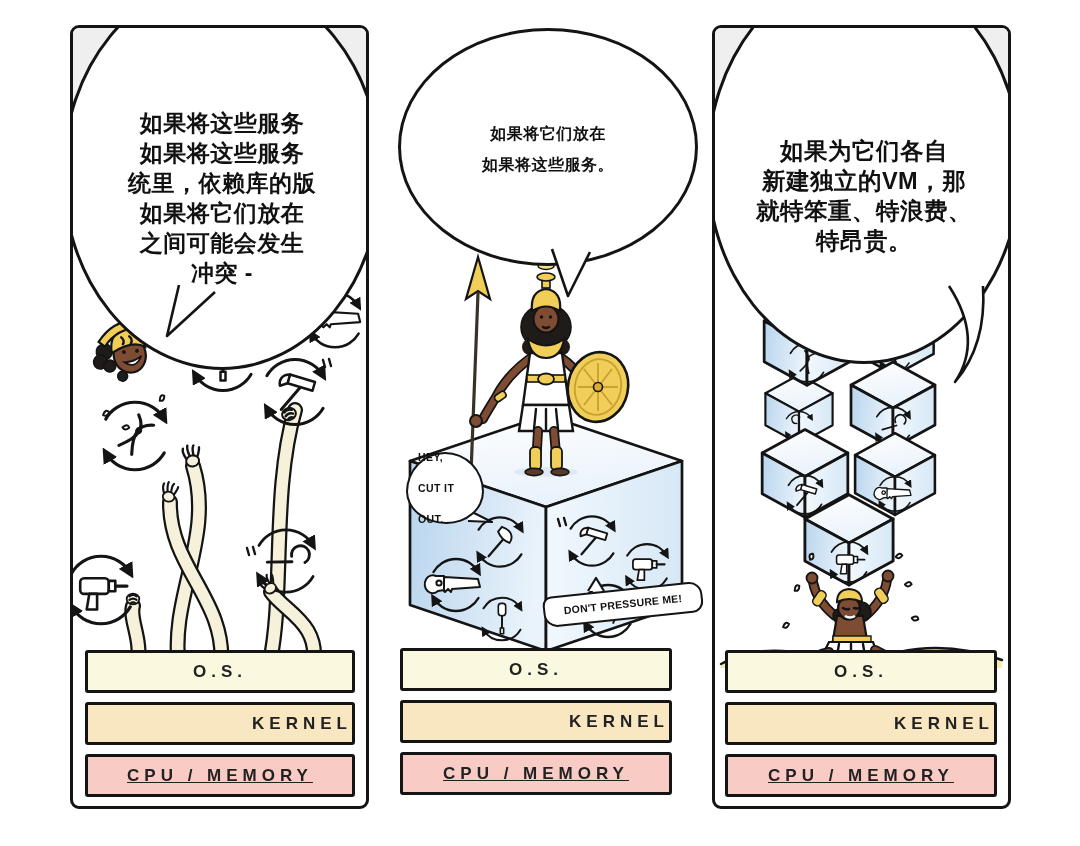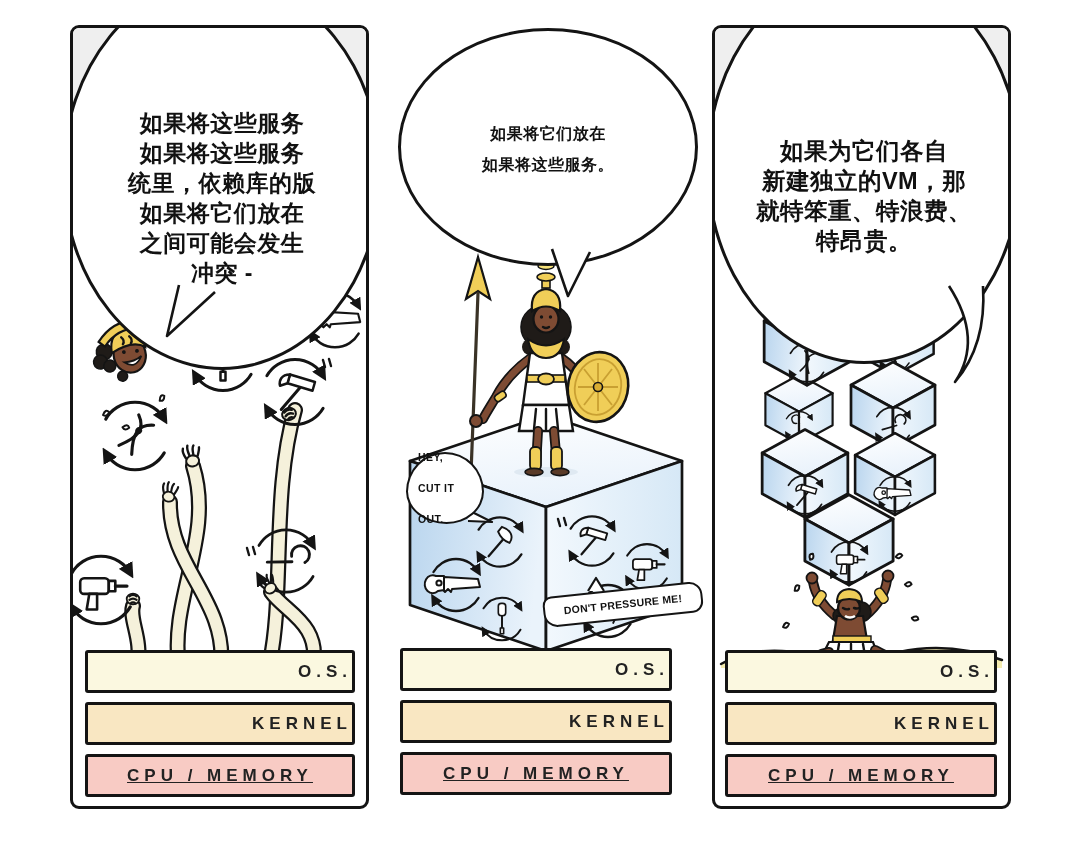--- a/index.html
+++ b/index.html
@@ -20,21 +20,21 @@
   .bl{display:block;white-space:nowrap;}
   .tail{position:absolute;z-index:3;overflow:visible;}
   .art{position:absolute;left:0;z-index:1;}
   .layers{position:absolute;z-index:1;}
   #panel1 .layers{left:12px;right:11px;bottom:9px;}
   #panel2 .layers{left:0;width:272px;bottom:8px;}
   #panel3 .layers{left:10px;right:11px;bottom:9px;}
   .layer{height:37px;margin-top:9px;border:3px solid var(--outline,#141414);border-radius:3px;
          display:flex;align-items:center;justify-content:center;
          font-weight:700;font-size:17px;letter-spacing:5px;color:#222;}
-  .layer.os{background:var(--os-layer,#FBF8E0);justify-content:flex-end;}
+  .layer.os{background:var(--os-layer,#FBF8E0);}
   .layer.kernel{background:var(--kernel-layer,#F9E7C2);justify-content:flex-end;}
   .layer.cpu{background:var(--cpu-layer,#F8CBC4);text-decoration:underline;}
   .mini{position:absolute;z-index:4;background:#fff;border:2.5px solid var(--outline,#141414);
         font-weight:700;font-size:10.5px;line-height:13px;color:#111;}
   #hey-bubble{left:6px;top:424px;width:64px;height:68px;border-radius:50% 50% 48% 52%/55% 55% 45% 45%;
         display:flex;flex-direction:column;justify-content:center;padding-left:10px;letter-spacing:0.4px;gap:18px;}
   #dp-banner{left:143px;top:561px;width:156px;height:27px;border-radius:9px 13px 11px 14px;
         display:flex;align-items:center;justify-content:center;transform:rotate(-6deg);letter-spacing:0.2px;}
   
   .ink{stroke:var(--outline,#141414);stroke-width:2.4;stroke-linecap:round;stroke-linejoin:round;fill:none;}

